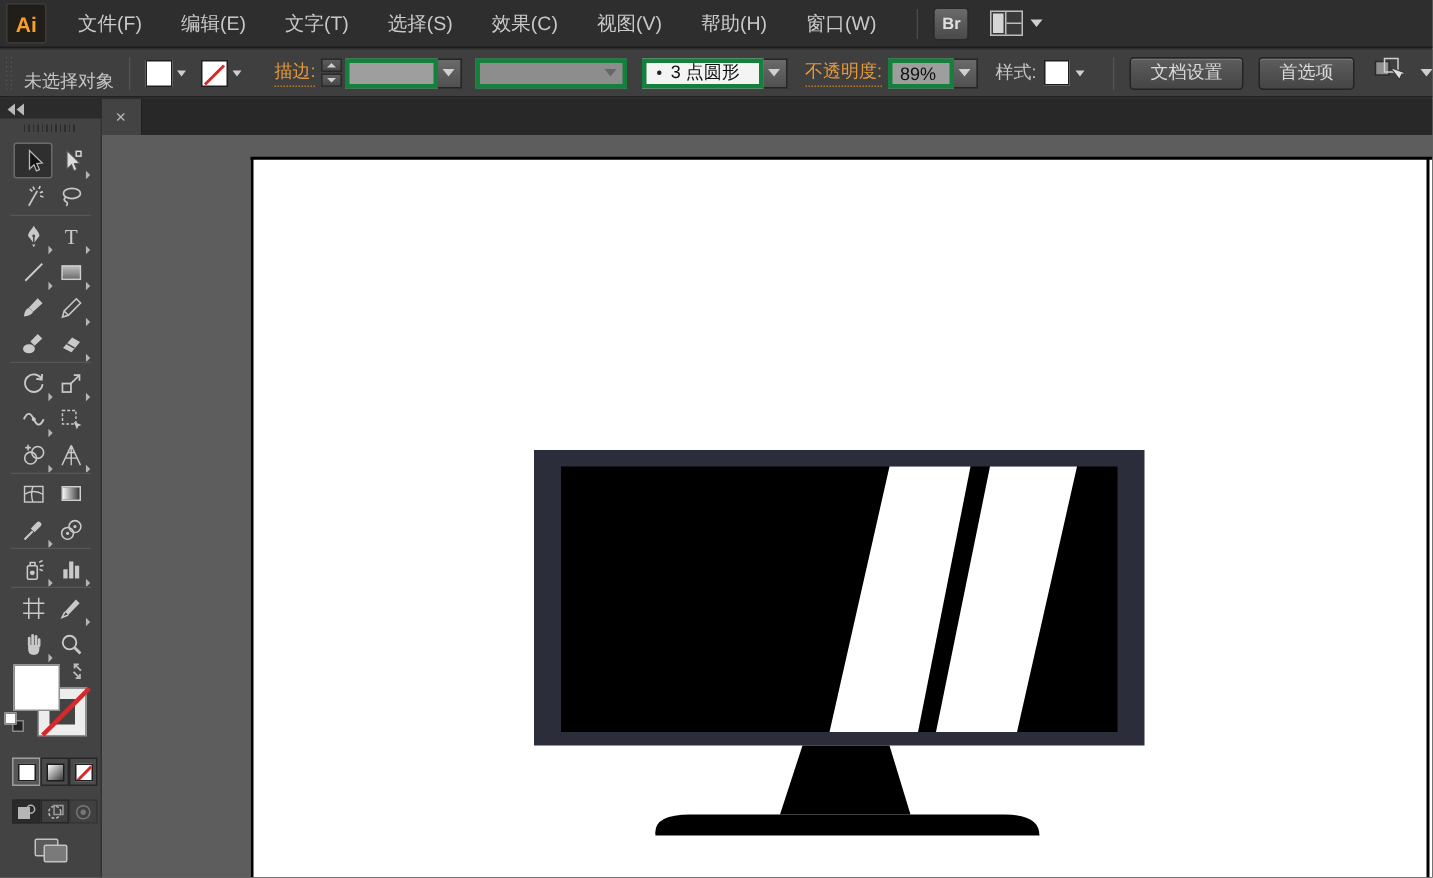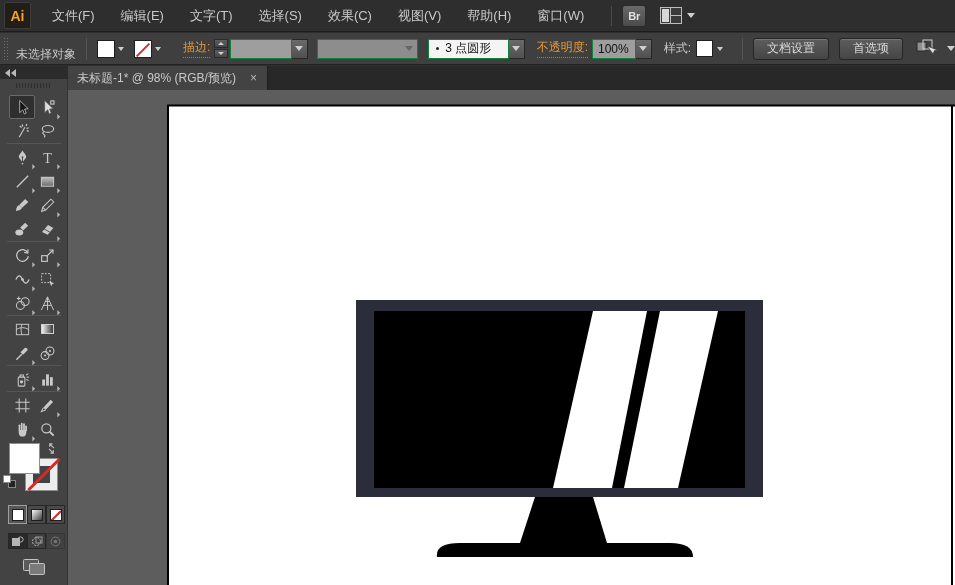--- a/index.html
+++ b/index.html
@@ -41,21 +41,21 @@
   .dd-btn { width:13px; height:18px; display:flex; align-items:center; justify-content:center; }
   .dd-btn .tri { border-left-width:3.5px; border-right-width:3.5px; border-top-width:4.5px; }
   .orange-label { color:#e59a3c; font-size:12px; border-bottom:1px dotted #b87a28;
     padding-bottom:1px; margin:0 4px 0 12px; white-space:nowrap; }
   .plain-label { color:#c6c6c6; font-size:12px; margin:0 5px 0 12px; white-space:nowrap; }
   .stepper { display:flex; flex-direction:column; gap:1px; margin-right:2px; }
   .step { width:14px; height:9px; background:linear-gradient(#5e5e5e,#474747);
     border:1px solid #2a2a2a; display:flex; align-items:center; justify-content:center; }
   .step .tri { border-left-width:3px; border-right-width:3px; border-top-width:3.5px; }
   .step.up .tri { border-top:none; border-bottom:3.5px solid #cfcfcf; }
-  .combo { height:20px; background:#9e9e9e; border:1px solid #15803d; display:flex;
+  .combo { height:20px; background:#9e9e9e; border:3px solid #15803d; display:flex;
     align-items:center; font-size:12px; color:#111; }
   .combo-arrow { width:16px; height:20px; background:linear-gradient(#6a6a6a,#505050);
     border:1px solid #262626; border-left:none; display:flex; align-items:center; justify-content:center; }
   .combo.disabled { background:#8d8d8d; justify-content:flex-end; }
   .combo.disabled .tri { border-top-color:#666; margin-right:4px; }
   .combo.white { background:#f4f4f4; }
   .bullet { width:3px; height:3px; border-radius:50%; background:#222; margin:0 6px 0 7px; }
   .btn { height:22px; border-radius:3px; background:linear-gradient(#5d5d5d,#454545);
     border:1px solid #242424; box-shadow:inset 0 1px 0 #757575; color:#d9d9d9;
     font-size:12px; padding:0 13px; display:flex; align-items:center; white-space:nowrap; }
@@ -190,21 +190,21 @@
     <div class="combo white" style="width:81px; margin-left:10px;">
       <div class="bullet"></div>
       <span>3 点圆形</span>
     </div>
     <div class="combo-arrow">
         <div class="tri"></div>
       </div>
 
     <span class="orange-label" style="">不透明度:</span>
     <div class="combo" style="width:44px;">
-      <span style="padding-left:5px;">100%</span>
+      <span style="padding-left:5px;">89%</span>
     </div>
     <div class="combo-arrow">
         <div class="tri"></div>
       </div>
 
     <span class="plain-label">样式:</span>
     <div class="swatchw">
       <div class="swatch" style="width:17px;height:17px;"></div>
       <div class="dd-btn">
           <div class="tri"></div>
@@ -225,21 +225,20 @@
     <div class="tri" style="margin-left:4px;"></div>
   </div>
 
   <div class="tb-header">
     <div class="chev"></div>
     <div class="chev"></div>
   </div>
 
   <div class="tabbar">
     <div class="tab">
-      <span class="tab-title">未标题-1* @ 98% (RGB/预览)</span>
       <span class="tab-x">×</span>
     </div>
   </div>
 
   <div class="toolbar">
     <div class="tb-grip"></div>
     <div id="tools">
         <div class="tool active" style="left: 9px; top: 16px;">
           <svg class="ticon" width="17" height="17" viewBox="0 0 18 18">
             <path d="M6 1.5 L6 14.5 L9.2 11.5 L10.9 15.8 L13 14.9 L11.2 10.7 L15 10.3 Z" fill="#141414" stroke="#b9b9b9" stroke-width="0.9"></path>

